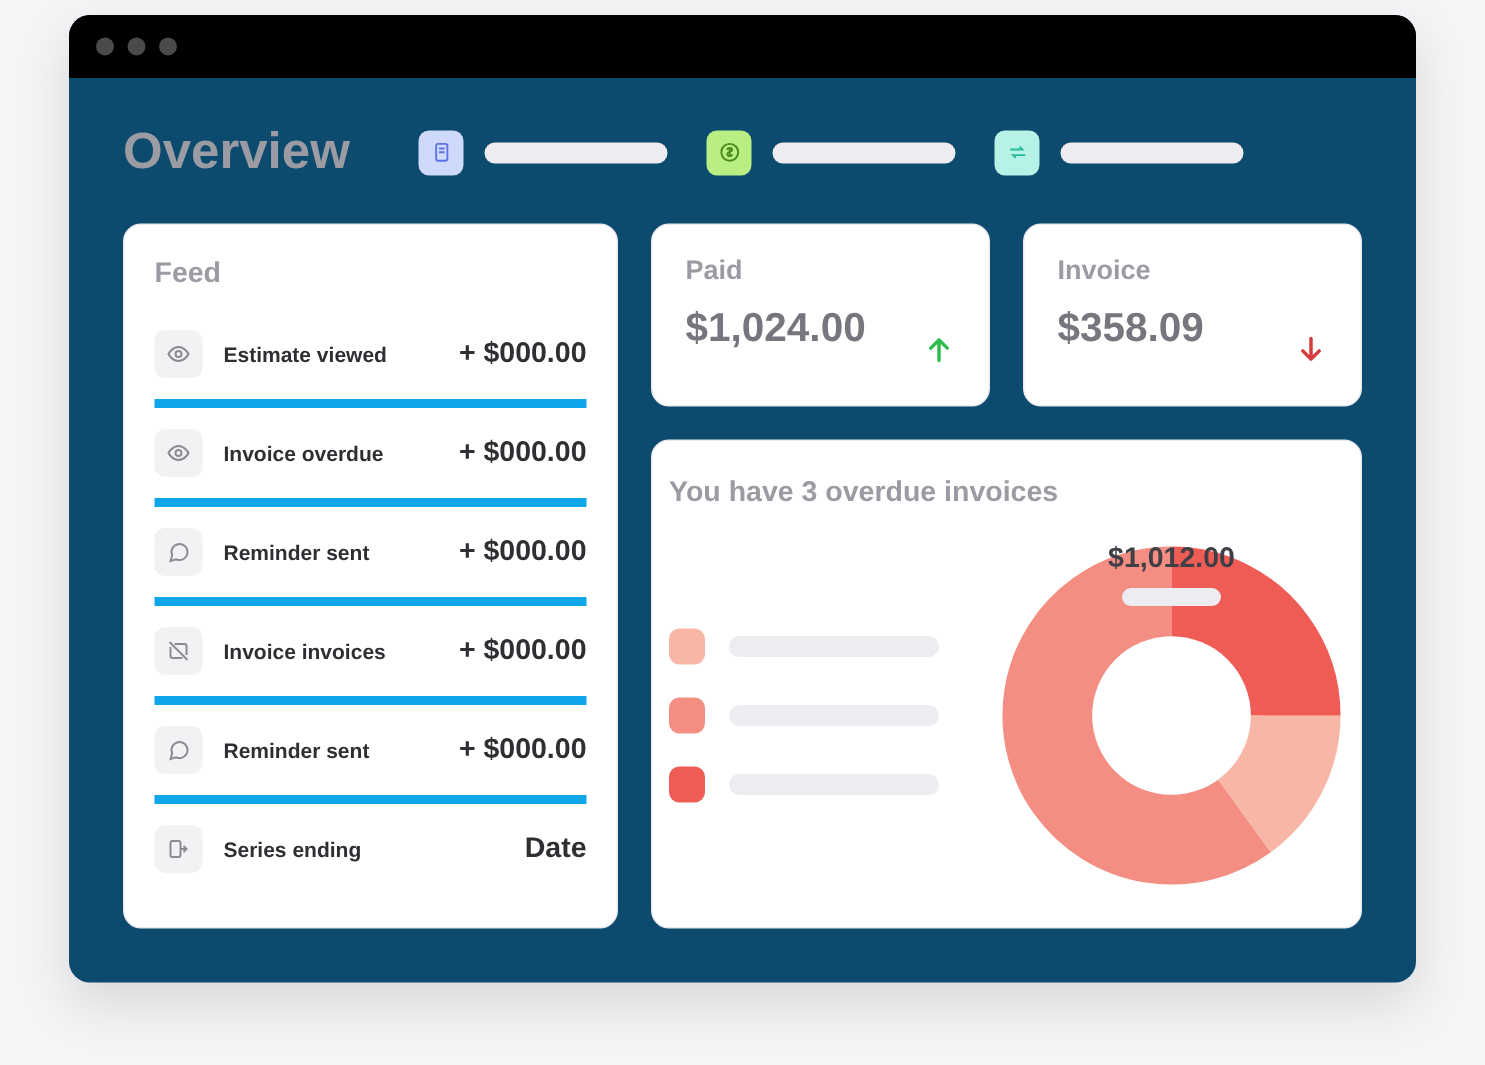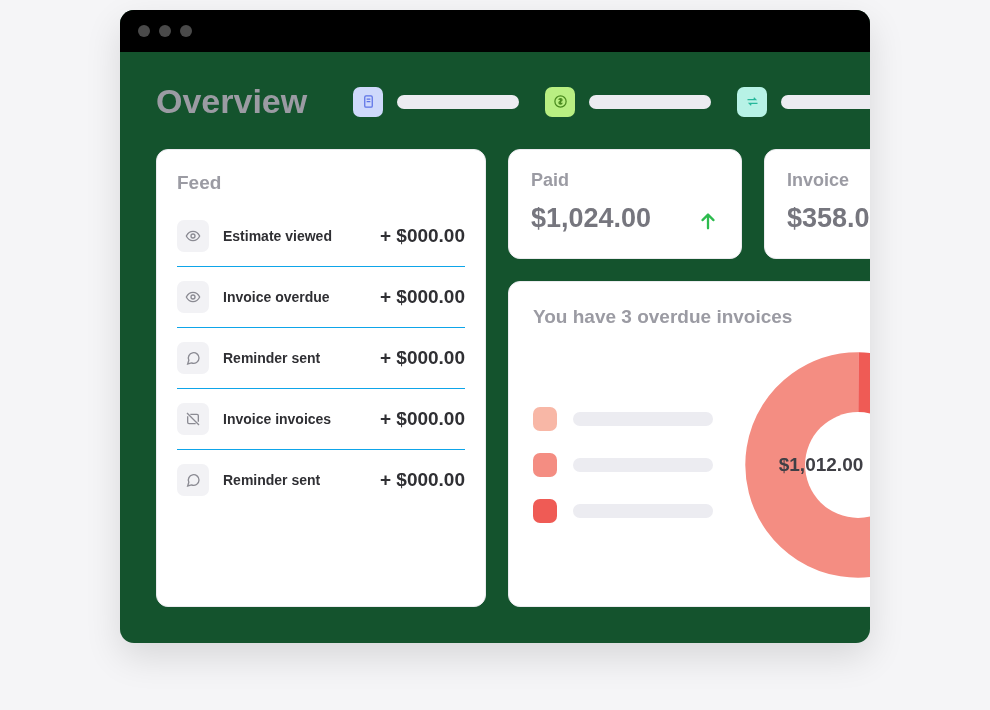--- a/index.html
+++ b/index.html
@@ -4,23 +4,23 @@
 <style>
   * { box-sizing: border-box; margin: 0; padding: 0; }
   body {
     font-family: -apple-system, BlinkMacSystemFont, "Segoe UI", Helvetica, Arial, sans-serif;
     background: #f5f5f7;
     width: 990px;
     height: 710px;
     overflow: hidden;
   }
   .window {
-    width: 750px;
+    width: 898px;
     margin: 10px auto 0;
-    background: #14532d;
+    background: #0c4a6e;
     border-radius: 14px;
     box-shadow: 0 14px 36px rgba(0,0,0,0.12);
     overflow: hidden;
   }
   .titlebar {
     background: #000;
     height: 42px;
     display: flex;
     align-items: center;
     padding-left: 18px;
@@ -68,52 +68,52 @@
     border-radius: 12px;
     background: #fff;
   }
   .feed-card { padding: 22px 20px 10px; }
   .feed-title {
     font-size: 19px; font-weight:600; color:#9b9ba3; margin-bottom:12px;
   }
   .feed-item {
     display:flex; align-items:center; gap:14px;
     padding: 14px 0;
-    border-bottom: 1px solid #0ea5e9;
+    border-bottom: 6px solid #0ea5e9;
   }
   .feed-item:last-child { border-bottom:none; }
   .feed-icon {
     width: 32px; height:32px; border-radius:7px; background:#f2f2f5;
     display:flex; align-items:center; justify-content:center;
     color:#8b8b93;
   }
   .feed-icon svg { width:16px; height:16px; }
   .feed-label { font-size:14px; font-weight:600; color:#2f2f33; flex:0 0 auto; }
   .feed-spacer { flex:1; }
   .feed-amount { font-size:19px; font-weight:600; color:#2f2f33; }
   .right-col { display:flex; flex-direction:column; gap:22px; }
   .stat-row { display:grid; grid-template-columns:1fr 1fr; gap:22px; }
-  .stat-card { padding: 20px 22px 24px; position:relative; }
+  .stat-card { padding: 20px 22px 36px; position:relative; }
   .stat-label { font-size:18px; font-weight:600; color:#9b9ba3; margin-bottom:12px; }
   .stat-value { font-size:27px; font-weight:700; color:#76767e; }
   .stat-arrow {
     position:absolute; right:22px; bottom:26px;
     width:22px; height:22px;
   }
-  .overdue-card { padding: 24px 24px 26px; }
+  .overdue-card { padding: 24px 11px 26px; }
   .overdue-title { font-size:19px; font-weight:600; color:#9b9ba3; margin-bottom:22px; }
   .overdue-body { display:flex; align-items:center; gap:30px; }
   .overdue-legend { display:flex; flex-direction:column; gap:22px; flex:0 0 auto; }
   .legend-row { display:flex; align-items:center; gap:16px; }
   .legend-swatch { width:24px; height:24px; border-radius:7px; }
   .legend-bar { width:140px; height:14px; border-radius:7px; background:#ececf1; }
   .donut-wrap { position:relative; width:230px; height:230px; margin-left:auto; }
   .donut-center {
-    position:absolute; inset:0; display:flex; 
-    align-items:center; justify-content:center; gap:8px;
+    position:absolute; inset:0; display:flex; flex-direction:column;
+    align-items:center; justify-content:flex-start; gap:8px;
   }
   .donut-value { font-size:19px; font-weight:700; color:#3f3f45; }
   .donut-pill { width:66px; height:12px; border-radius:6px; background:#ececf1; }
 </style>
 </head>
 <body>
 
 <div class="window">
   <div class="titlebar">
     <div class="traffic-dot"></div>
@@ -211,20 +211,31 @@
           <div class="feed-icon">
             <svg viewBox="0 0 24 24" fill="none" stroke="currentColor" stroke-width="2">
                 <path d="M21 12a8 8 0 0 1-11.3 7.3L4 21l1.7-5.7A8 8 0 1 1 21 12z"></path>
               </svg>
           </div>
           <div class="feed-label">Reminder sent</div>
           <div class="feed-spacer"></div>
           <div class="feed-amount">+ $000.00</div>
         </div>
 
+        <div class="feed-item">
+          <div class="feed-icon">
+            <svg viewBox="0 0 24 24" fill="none" stroke="currentColor" stroke-width="2">
+                <rect x="4" y="4" width="10" height="16" rx="2"></rect>
+                <path d="M14 12h6m-3-3 3 3-3 3"></path>
+              </svg>
+          </div>
+          <div class="feed-label">Series ending</div>
+          <div class="feed-spacer"></div>
+          <div class="feed-amount">Date</div>
+        </div>
       </div>
 
       <div class="right-col">
         <div class="stat-row">
           <div class="card stat-card">
             <div class="stat-label">Paid</div>
             <div class="stat-value">$1,024.00</div>
             <svg class="stat-arrow" viewBox="0 0 24 24" fill="none" stroke="#2dbb4e" stroke-width="2.5" stroke-linecap="round" stroke-linejoin="round">
                 <path d="M12 20V5M6 11l6-6 6 6"></path>
               </svg>

